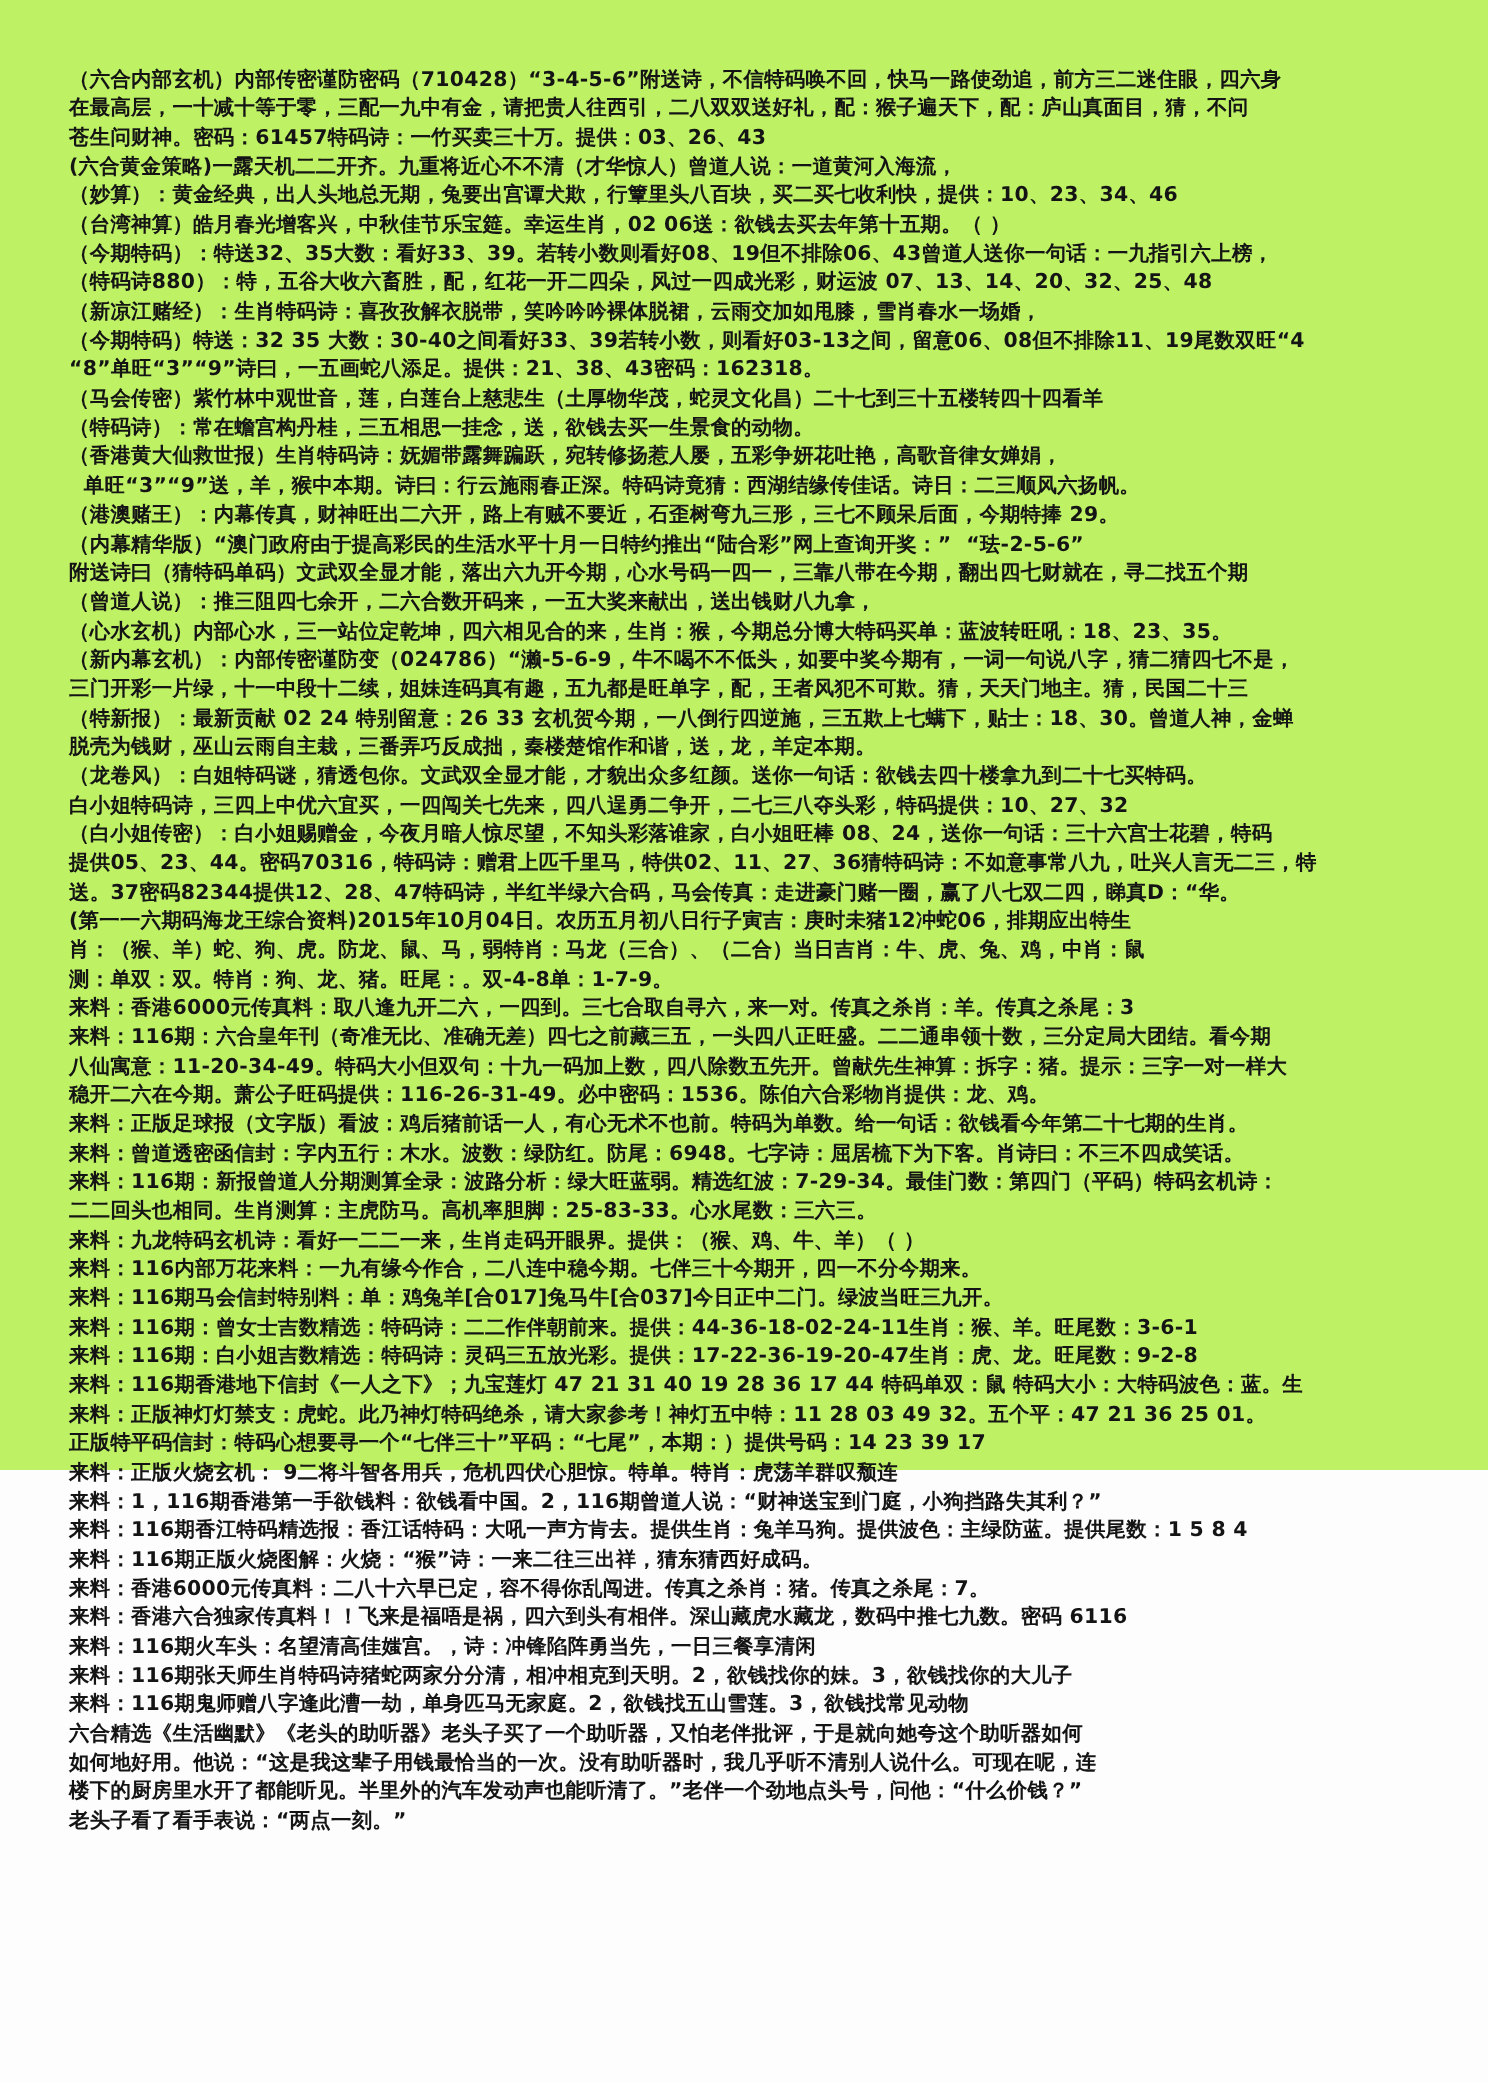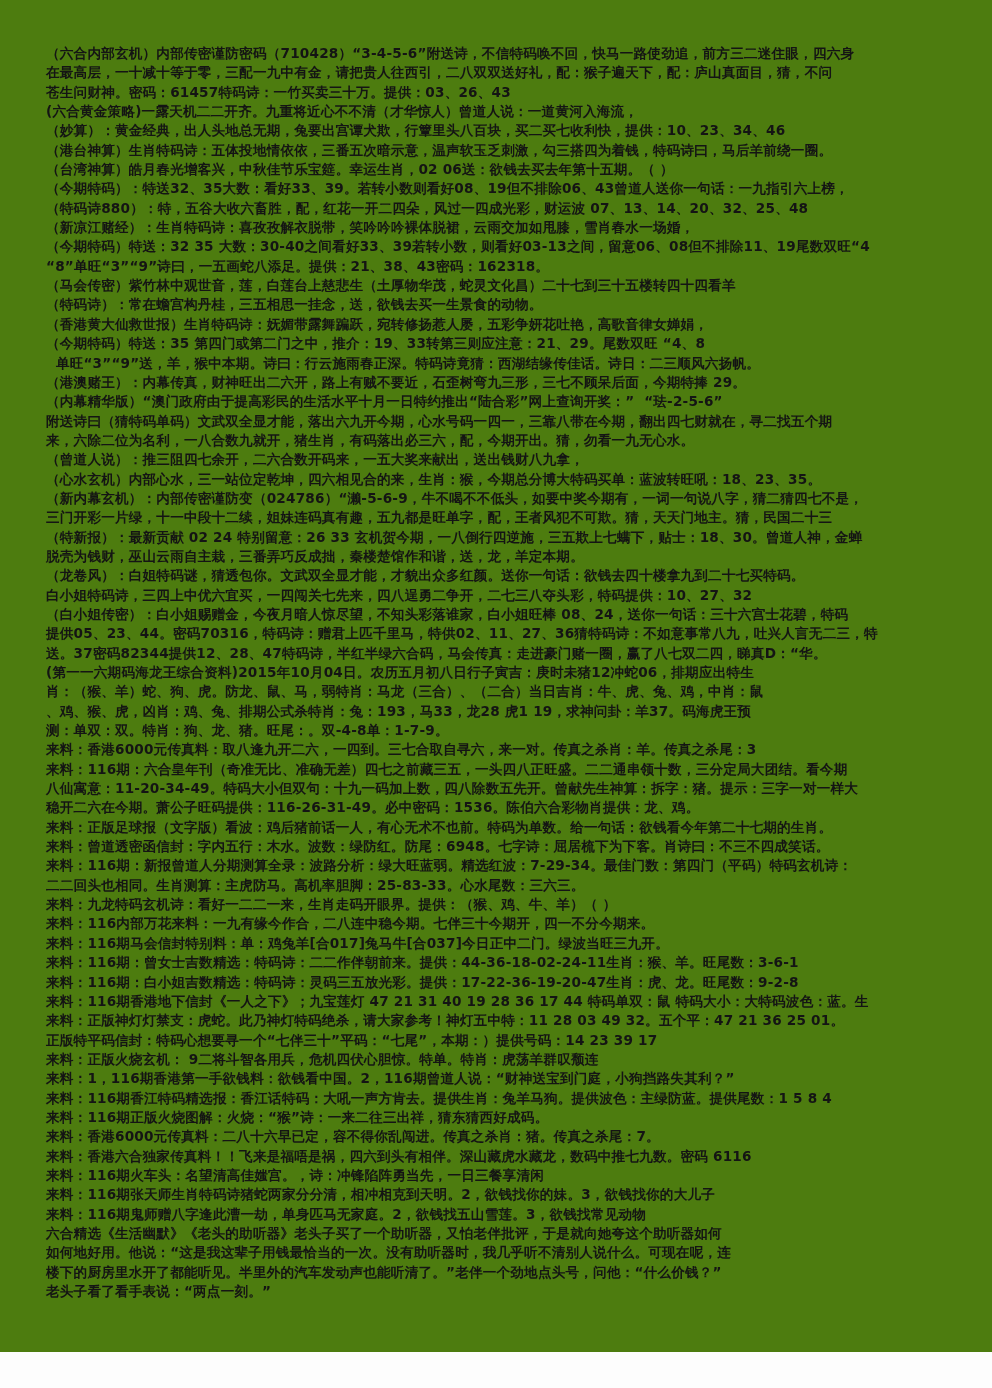--- a/index.html
+++ b/index.html
@@ -9,23 +9,23 @@
   body {
     width: 992px;
     height: 1388px;
     background: #fdfdfd;
     overflow: hidden;
     font-family: "DejaVu Sans", sans-serif;
   }
   .page {
     box-sizing: border-box;
     width: 992px;
-    height: 1352px;
+    height: 980px;
     padding: 44px 38px 0 46px;
-    background: #4d7c0f;
+    background: #bef264;
   }
   .doc-body {
     color: #141414;
     font-size: 13.6px;
     font-weight: 600;
     line-height: 19.35px;
     letter-spacing: 0.2px;
   }
   .text-line {
     white-space: pre-wrap;
@@ -36,50 +36,46 @@
 </head>
 <body>
 
 <div class="page">
   <div class="doc-body">
       <div class="text-line">（六合内部玄机）内部传密谨防密码（710428）“3-4-5-6”附送诗，不信特码唤不回，快马一路使劲追，前方三二迷住眼，四六身</div>
       <div class="text-line">在最高层，一十减十等于零，三配一九中有金，请把贵人往西引，二八双双送好礼，配：猴子遍天下，配：庐山真面目，猜，不问</div>
       <div class="text-line">苍生问财神。密码：61457特码诗：一竹买卖三十万。提供：03、26、43</div>
       <div class="text-line">(六合黄金策略)一露天机二二开齐。九重将近心不不清（才华惊人）曾道人说：一道黄河入海流，</div>
       <div class="text-line">（妙算）：黄金经典，出人头地总无期，兔要出宫谭犬欺，行簟里头八百块，买二买七收利快，提供：10、23、34、46</div>
-      <div class="text-line">（港台神算）生肖特码诗：五体投地情依依，三番五次暗示意，温声软玉乏刺激，勾三搭四为着钱，特码诗曰，马后羊前绕一圈。</div>
       <div class="text-line">（台湾神算）皓月春光增客兴，中秋佳节乐宝筵。幸运生肖，02 06送：欲钱去买去年第十五期。（ ）</div>
       <div class="text-line">（今期特码）：特送32、35大数：看好33、39。若转小数则看好08、19但不排除06、43曾道人送你一句话：一九指引六上榜，</div>
       <div class="text-line">（特码诗880）：特，五谷大收六畜胜，配，红花一开二四朵，风过一四成光彩，财运波 07、13、14、20、32、25、48</div>
       <div class="text-line">（新凉江赌经）：生肖特码诗：喜孜孜解衣脱带，笑吟吟吟裸体脱裙，云雨交加如甩膝，雪肖春水一场婚，</div>
       <div class="text-line">（今期特码）特送：32 35 大数：30-40之间看好33、39若转小数，则看好03-13之间，留意06、08但不排除11、19尾数双旺“4</div>
       <div class="text-line">“8”单旺“3”“9”诗曰，一五画蛇八添足。提供：21、38、43密码：162318。</div>
       <div class="text-line">（马会传密）紫竹林中观世音，莲，白莲台上慈悲生（土厚物华茂，蛇灵文化昌）二十七到三十五楼转四十四看羊</div>
       <div class="text-line">（特码诗）：常在蟾宫构丹桂，三五相思一挂念，送，欲钱去买一生景食的动物。</div>
       <div class="text-line">（香港黄大仙救世报）生肖特码诗：妩媚带露舞蹁跃，宛转修扬惹人屡，五彩争妍花吐艳，高歌音律女婵娟，</div>
-      <div class="text-line">（今期特码）特送：35 第四门或第二门之中，推介：19、33转第三则应注意：21、29。尾数双旺 “4、8</div>
       <div class="text-line">  单旺“3”“9”送，羊，猴中本期。诗曰：行云施雨春正深。特码诗竟猜：西湖结缘传佳话。诗日：二三顺风六扬帆。</div>
       <div class="text-line">（港澳赌王）：内幕传真，财神旺出二六开，路上有贼不要近，石歪树弯九三形，三七不顾呆后面，今期特捧 29。</div>
       <div class="text-line">（内幕精华版）“澳门政府由于提高彩民的生活水平十月一日特约推出“陆合彩”网上查询开奖：”  “珐-2-5-6”</div>
       <div class="text-line">附送诗曰（猜特码单码）文武双全显才能，落出六九开今期，心水号码一四一，三靠八带在今期，翻出四七财就在，寻二找五个期</div>
-      <div class="text-line">来，六除二位为名利，一八合数九就开，猪生肖，有码落出必三六，配，今期开出。猜，勿看一九无心水。</div>
       <div class="text-line">（曾道人说）：推三阻四七余开，二六合数开码来，一五大奖来献出，送出钱财八九拿，</div>
       <div class="text-line">（心水玄机）内部心水，三一站位定乾坤，四六相见合的来，生肖：猴，今期总分博大特码买单：蓝波转旺吼：18、23、35。</div>
       <div class="text-line">（新内幕玄机）：内部传密谨防变（024786）“濑-5-6-9，牛不喝不不低头，如要中奖今期有，一词一句说八字，猜二猜四七不是，</div>
       <div class="text-line">三门开彩一片绿，十一中段十二续，姐妹连码真有趣，五九都是旺单字，配，王者风犯不可欺。猜，天天门地主。猜，民国二十三</div>
       <div class="text-line">（特新报）：最新贡献 02 24 特别留意：26 33 玄机贺今期，一八倒行四逆施，三五欺上七螨下，贴士：18、30。曾道人神，金蝉</div>
       <div class="text-line">脱壳为钱财，巫山云雨自主栽，三番弄巧反成拙，秦楼楚馆作和谐，送，龙，羊定本期。</div>
       <div class="text-line">（龙卷风）：白姐特码谜，猜透包你。文武双全显才能，才貌出众多红颜。送你一句话：欲钱去四十楼拿九到二十七买特码。</div>
       <div class="text-line">白小姐特码诗，三四上中优六宜买，一四闯关七先来，四八逞勇二争开，二七三八夺头彩，特码提供：10、27、32</div>
       <div class="text-line">（白小姐传密）：白小姐赐赠金，今夜月暗人惊尽望，不知头彩落谁家，白小姐旺棒 08、24，送你一句话：三十六宫士花碧，特码</div>
       <div class="text-line">提供05、23、44。密码70316，特码诗：赠君上匹千里马，特供02、11、27、36猜特码诗：不如意事常八九，吐兴人言无二三，特</div>
       <div class="text-line">送。37密码82344提供12、28、47特码诗，半红半绿六合码，马会传真：走进豪门赌一圈，赢了八七双二四，睇真D：“华。</div>
       <div class="text-line">(第一一六期码海龙王综合资料)2015年10月04日。农历五月初八日行子寅吉：庚时未猪12冲蛇06，排期应出特生</div>
       <div class="text-line">肖：（猴、羊）蛇、狗、虎。防龙、鼠、马，弱特肖：马龙（三合）、（二合）当日吉肖：牛、虎、兔、鸡，中肖：鼠</div>
-      <div class="text-line">、鸡、猴、虎，凶肖：鸡、兔、排期公式杀特肖：兔：193，马33，龙28 虎1 19，求神问卦：羊37。码海虎王预</div>
       <div class="text-line">测：单双：双。特肖：狗、龙、猪。旺尾：。双-4-8单：1-7-9。</div>
       <div class="text-line">来料：香港6000元传真料：取八逢九开二六，一四到。三七合取自寻六，来一对。传真之杀肖：羊。传真之杀尾：3</div>
       <div class="text-line">来料：116期：六合皇年刊（奇准无比、准确无差）四七之前藏三五，一头四八正旺盛。二二通串领十数，三分定局大团结。看今期</div>
       <div class="text-line">八仙寓意：11-20-34-49。特码大小但双句：十九一码加上数，四八除数五先开。曾献先生神算：拆字：猪。提示：三字一对一样大</div>
       <div class="text-line">稳开二六在今期。萧公子旺码提供：116-26-31-49。必中密码：1536。陈伯六合彩物肖提供：龙、鸡。</div>
       <div class="text-line">来料：正版足球报（文字版）看波：鸡后猪前话一人，有心无术不也前。特码为单数。给一句话：欲钱看今年第二十七期的生肖。</div>
       <div class="text-line">来料：曾道透密函信封：字内五行：木水。波数：绿防红。防尾：6948。七字诗：屈居梳下为下客。肖诗曰：不三不四成笑话。</div>
       <div class="text-line">来料：116期：新报曾道人分期测算全录：波路分析：绿大旺蓝弱。精选红波：7-29-34。最佳门数：第四门（平码）特码玄机诗：</div>
       <div class="text-line">二二回头也相同。生肖测算：主虎防马。高机率胆脚：25-83-33。心水尾数：三六三。</div>
       <div class="text-line">来料：九龙特码玄机诗：看好一二二一来，生肖走码开眼界。提供：（猴、鸡、牛、羊）（ ）</div>

